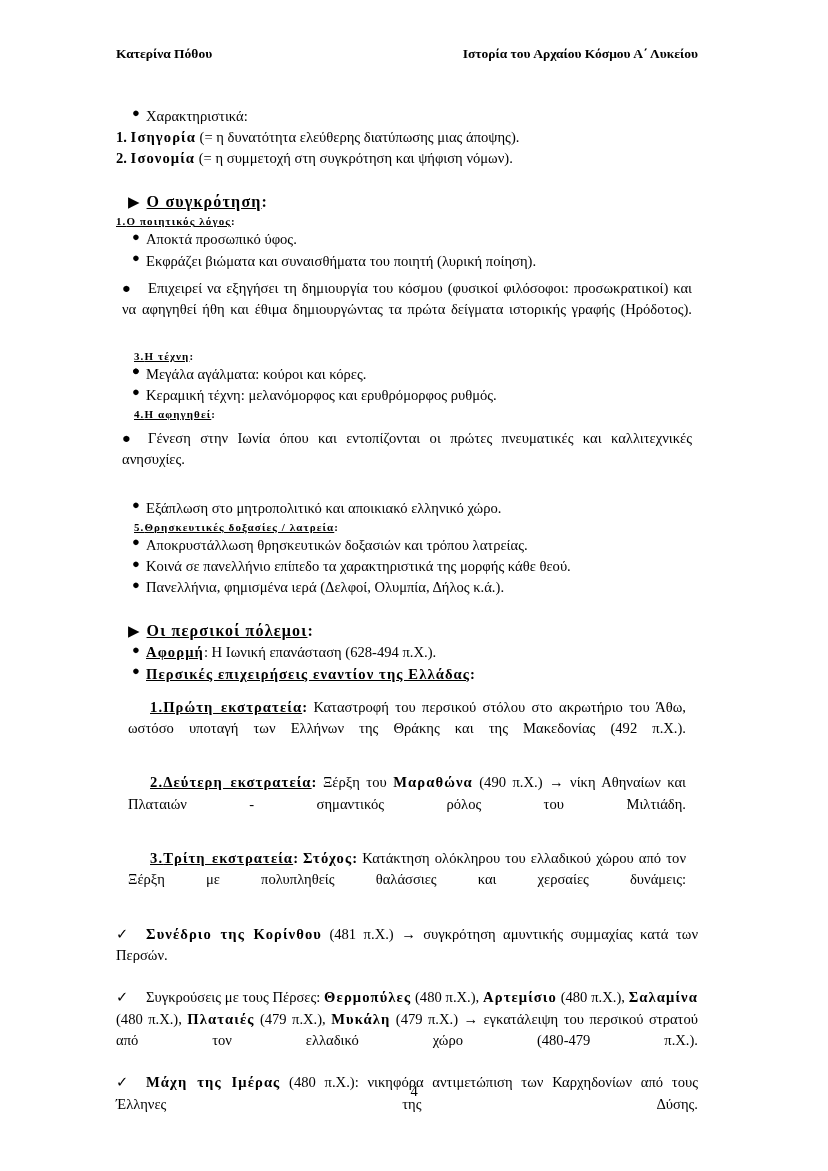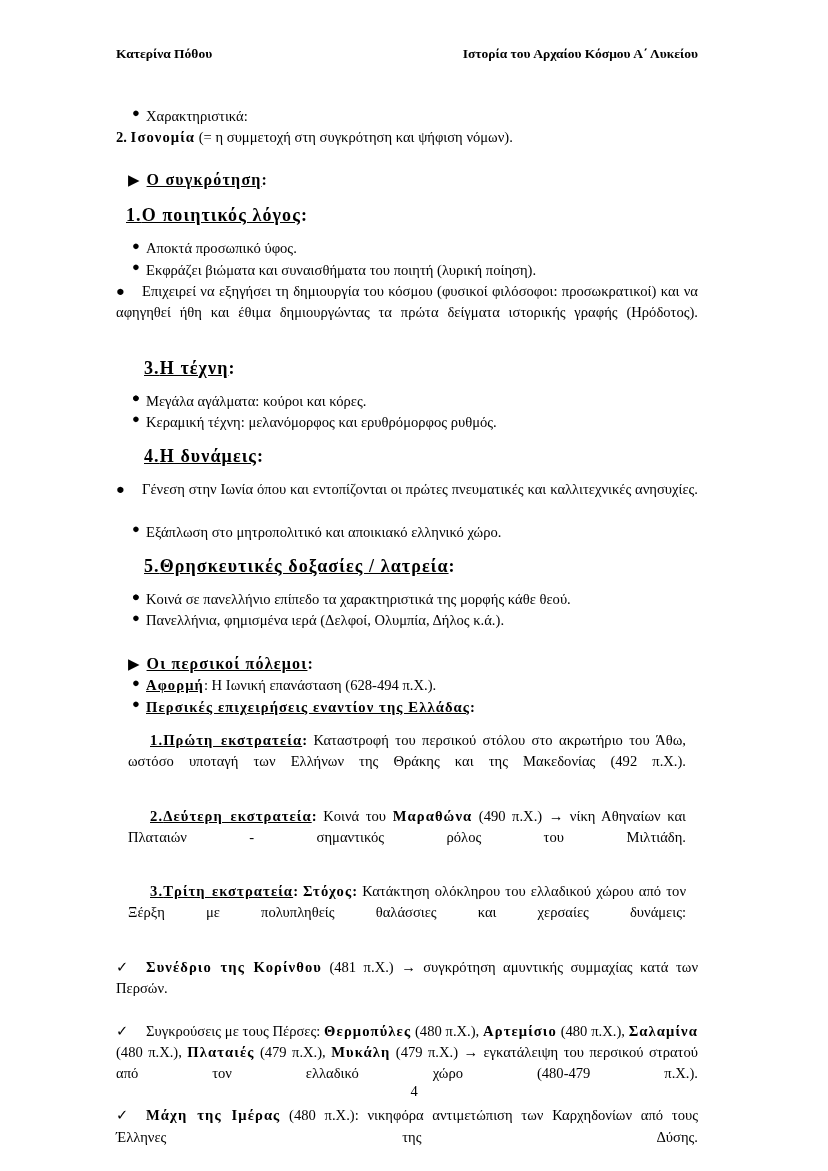--- a/index.html
+++ b/index.html
@@ -48,21 +48,21 @@
     text-align: left;
   }
   .bullet > .dot {
     position: absolute;
     left: 16px;
     top: -0.12em;
     font-size: 13px;
   }
   
   .bullet-just {
-    margin: 0;
+    margin: 6px;
     text-align: justify;
     text-justify: inter-word;
     text-indent: 0;
   }
   .bullet-just .lead {
     display: inline-block;
     width: 26px;
   }
   .bullet-just::after {
     content: "";
@@ -84,23 +84,23 @@
   .h-arrow .tri {
     letter-spacing: 0;
     font-size: 15px;
     margin-right: 7px;
   }
   .h-arrow .txt { text-decoration: underline; }
   .h-arrow .tail { text-decoration: none; letter-spacing: 0; }
 
   
   .h-num {
-    margin: 10px;
+    margin: 0;
     font-weight: bold;
-    font-size: 18px;
+    font-size: 11px;
     letter-spacing: 1.1px;
   }
   .h-num .txt { text-decoration: underline; }
   .h-num .tail { text-decoration: none; letter-spacing: 0; }
   .h-num.ind1 { padding-left: 18px; }
 
   
   .sp { font-weight: bold; letter-spacing: 1.1px; }
   .sp-u { font-weight: bold; letter-spacing: 1.1px; text-decoration: underline; }
   .b { font-weight: bold; }
@@ -159,20 +159,24 @@
       <span class="left">Κατερίνα Πόθου</span>
       <span class="right">Ιστορία του Αρχαίου Κόσμου Α΄ Λυκείου</span>
     </div>
 
     <div class="body-block">
 
       <p class="bullet">
         <span class="dot">●</span><span>Χαρακτηριστικά:</span>
       </p>
 
+      <p class="numitem">
+        <span class="b">1.</span>
+        <span class="sp">Ισηγορία</span><span> (= η δυνατότητα ελεύθερης διατύπωσης μιας άποψης).</span>
+      </p>
 
       <p class="numitem">
         <span class="b">2.</span>
         <span class="sp">Ισονομία</span><span> (= η συμμετοχή στη συγκρότηση και ψήφιση νόμων).</span>
       </p>
 
       <div class="gap-md"></div>
 
       <p class="h-arrow">
         <span class="tri">▶</span><span class="txt">Ο συγκρότηση</span><span class="tail">:</span>
@@ -199,34 +203,34 @@
         <span class="dot">●</span>
       </p>
       <p class="bullet">
         <span class="dot">●</span><span>Μεγάλα αγάλματα: κούροι και κόρες.</span>
       </p>
       <p class="bullet">
         <span class="dot">●</span><span>Κεραμική τέχνη: μελανόμορφος και ερυθρόμορφος ρυθμός.</span>
       </p>
 
       <p class="h-num ind1">
-        <span class="txt">4.</span><span class="txt">Η δυνάμεις</span><span class="tail">:</span>
+        <span class="txt">4.</span><span class="txt">Η αφηγηθεί</span><span class="tail">:</span>
       </p>
       <p class="bullet-just">
         <span class="lead">●</span><span>Γένεση στην Ιωνία όπου και εντοπίζονται οι πρώτες πνευματικές και καλλιτεχνικές ανησυχίες.</span>
       </p>
       <p class="bullet">
         <span class="dot">●</span><span>Εξάπλωση στο μητροπολιτικό και αποικιακό ελληνικό χώρο.</span>
       </p>
 
       <p class="h-num ind1">
         <span class="txt">5.</span><span class="txt">Θρησκευτικές δοξασίες / λατρεία</span><span class="tail">:</span>
       </p>
       <p class="bullet">
-        <span class="dot">●</span>
+        <span class="dot">●</span><span>Αποκρυστάλλωση θρησκευτικών δοξασιών και τρόπου λατρείας.</span>
       </p>
       <p class="bullet">
         <span class="dot">●</span><span>Κοινά σε πανελλήνιο επίπεδο τα χαρακτηριστικά της μορφής κάθε θεού.</span>
       </p>
       <p class="bullet">
         <span class="dot">●</span><span>Πανελλήνια, φημισμένα ιερά (Δελφοί, Ολυμπία, Δήλος κ.ά.).</span>
       </p>
 
       <div class="gap-md"></div>
 
@@ -240,21 +244,21 @@
 
       <p class="bullet">
         <span class="dot">●</span><span class="sp-u">Περσικές επιχειρήσεις εναντίον της Ελλάδας</span><span class="b">:</span>
       </p>
 
       <p class="camp">
         <span class="lead"></span><span class="sp-u">1.</span><span class="sp-u">Πρώτη εκστρατεία</span><span class="b">:</span><span> Καταστροφή του περσικού στόλου στο ακρωτήριο του Άθω, ωστόσο υποταγή των Ελλήνων της Θράκης και της Μακεδονίας (492 π.Χ.).</span>
       </p>
 
       <p class="camp">
-        <span class="lead"></span><span class="sp-u">2.</span><span class="sp-u">Δεύτερη εκστρατεία</span><span class="b">:</span><span> Κοινά του </span><span class="sp">Μαραθώνα</span><span> (490 π.Χ.) </span><span class="arrow-glyph">→</span><span> νίκη Αθηναίων και Πλαταιών - σημαντικός ρόλος του Μιλτιάδη.</span>
+        <span class="lead"></span><span class="sp-u">2.</span><span class="sp-u">Δεύτερη εκστρατεία</span><span class="b">:</span><span> Ξέρξη του </span><span class="sp">Μαραθώνα</span><span> (490 π.Χ.) </span><span class="arrow-glyph">→</span><span> νίκη Αθηναίων και Πλαταιών - σημαντικός ρόλος του Μιλτιάδη.</span>
       </p>
 
       <p class="camp">
         <span class="lead"></span><span class="sp-u">3.</span><span class="sp-u">Τρίτη εκστρατεία</span><span class="b">:</span> <span class="sp">Στόχος</span><span class="b">:</span><span> Κατάκτηση ολόκληρου του ελλαδικού χώρου από τον Ξέρξη με πολυπληθείς θαλάσσιες και χερσαίες δυνάμεις:</span>
       </p>
 
       <p class="check-just">
         <span class="lead tick">✓</span><span class="sp">Συνέδριο της Κορίνθου</span><span> (481 π.Χ.) </span><span class="arrow-glyph">→</span><span> συγκρότηση αμυντικής συμμαχίας κατά των Περσών.</span>
       </p>
 

